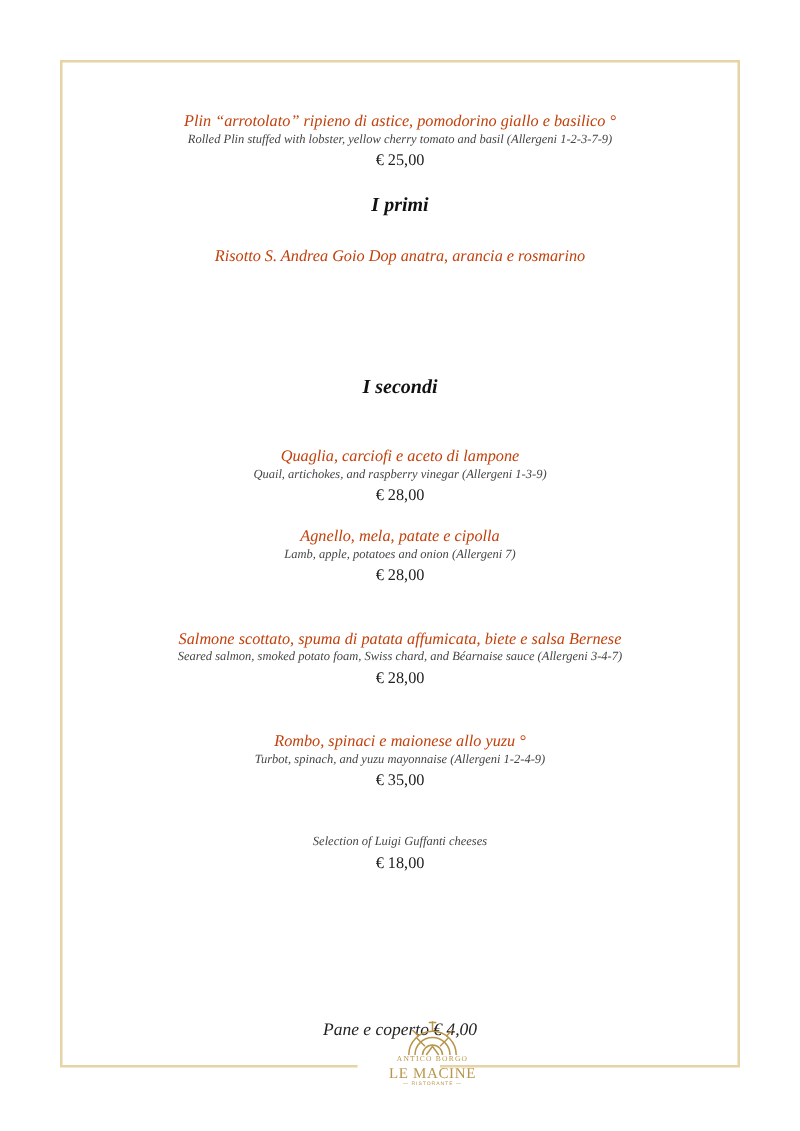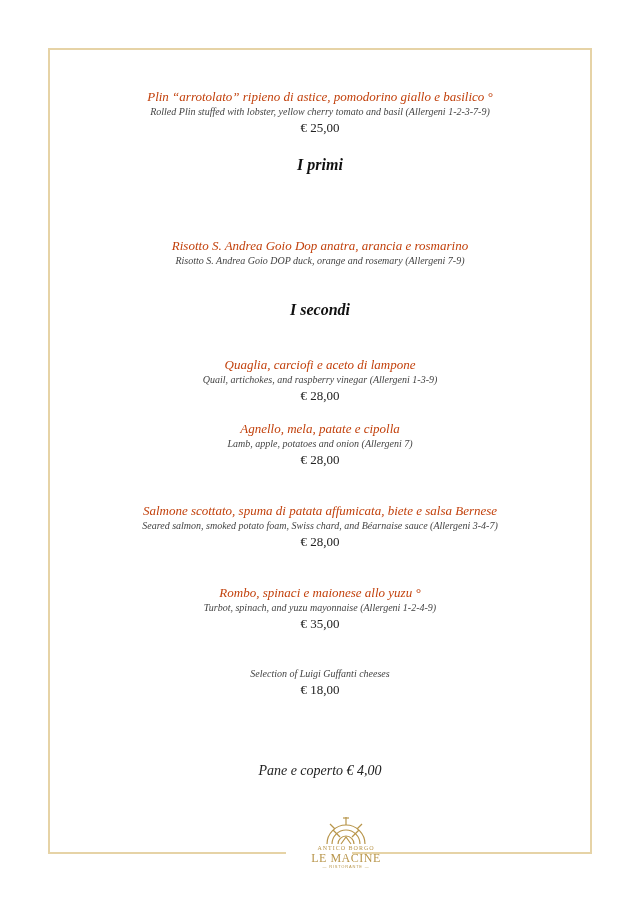--- a/index.html
+++ b/index.html
@@ -42,23 +42,22 @@
 <div class="content">
 
   <div class="dish" style="top:88px;">
     <div class="dish-name">Plin “arrotolato” ripieno di astice, pomodorino giallo e basilico °</div>
     <div class="dish-desc">Rolled Plin stuffed with lobster, yellow cherry tomato and basil (Allergeni 1-2-3-7-9)</div>
     <div class="dish-price">€ 25,00</div>
   </div>
 
   <div class="section-title" style="top:156px;">I primi</div>
 
-  <div class="dish" style="top:196px;margin-top:41px;">
+  <div class="dish" style="top:196px;">
     <div class="dish-name">Risotto S. Andrea Goio Dop anatra, arancia e rosmarino</div>
-    <div class="dish-desc">Risotto S. Andrea Goio DOP duck, orange and rosemary (Allergeni 7-9)</div>
   </div>
 
   <div class="section-title" style="top:301px;">I secondi</div>
 
   <div class="dish" style="top:356px;">
     <div class="dish-name">Quaglia, carciofi e aceto di lampone</div>
     <div class="dish-desc">Quail, artichokes, and raspberry vinegar (Allergeni 1-3-9)</div>
     <div class="dish-price">€ 28,00</div>
   </div>
 
@@ -78,21 +77,21 @@
     <div class="dish-name">Rombo, spinaci e maionese allo yuzu °</div>
     <div class="dish-desc">Turbot, spinach, and yuzu mayonnaise  (Allergeni 1-2-4-9)</div>
     <div class="dish-price">€ 35,00</div>
   </div>
 
   <div class="dish" style="top:667px;">
     <div class="dish-desc">Selection of Luigi Guffanti cheeses</div>
     <div class="dish-price">€ 18,00</div>
   </div>
 
-  <div class="cover" style="top:763px;">Pane e coperto € 4,00</div>
+  <div class="cover" style="top:817px;">Pane e coperto € 4,00</div>
 </div>
 
 <div class="logo">
   <svg width="44" height="30" viewBox="0 0 44 30">
     <g fill="none" stroke="#b8954a" stroke-width="1.2">
       <path d="M3 29 A19 19 0 0 1 41 29"></path>
       <path d="M8 29 A14 14 0 0 1 36 29"></path>
       <path d="M14 29 A8 8 0 0 1 30 29"></path>
       <line x1="22" y1="2" x2="22" y2="10"></line>
       <line x1="19" y1="3" x2="25" y2="3"></line>

